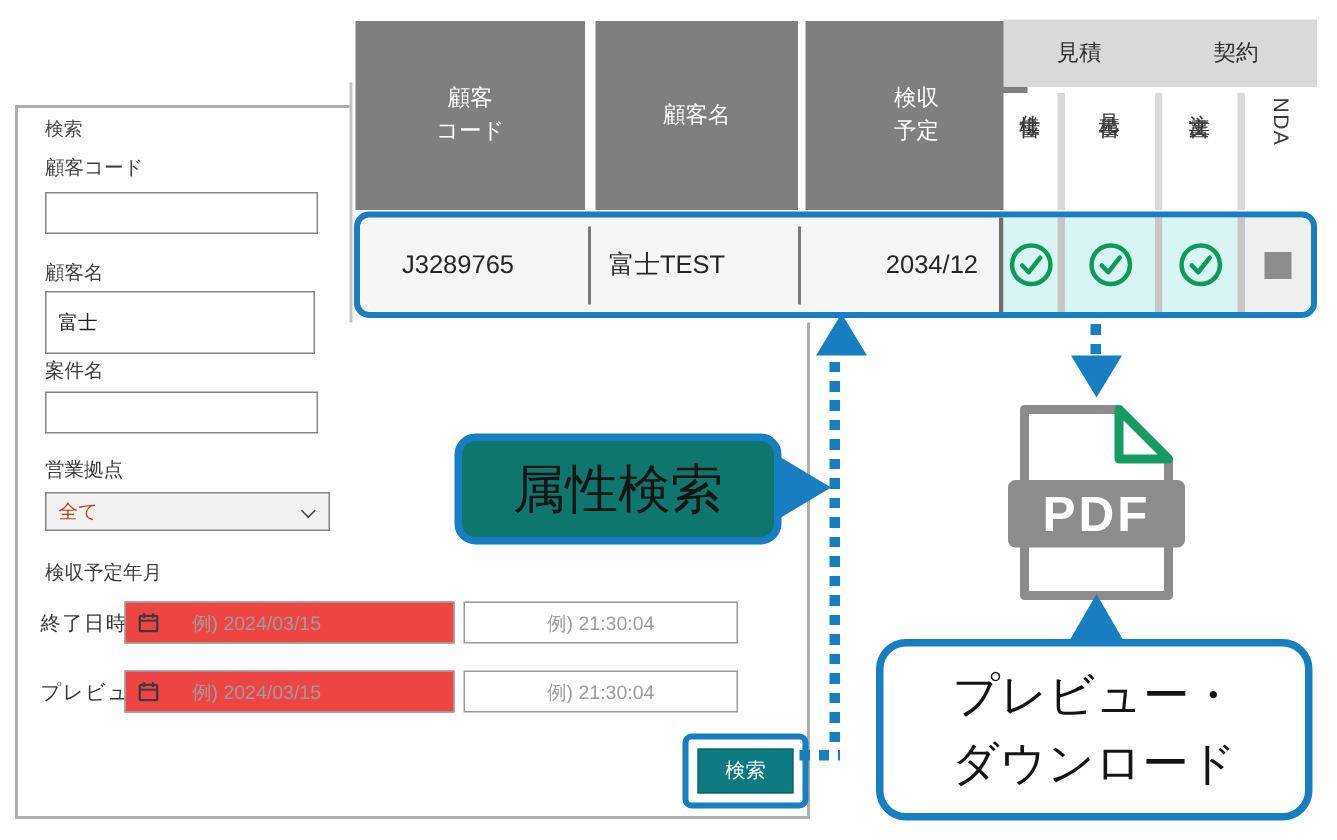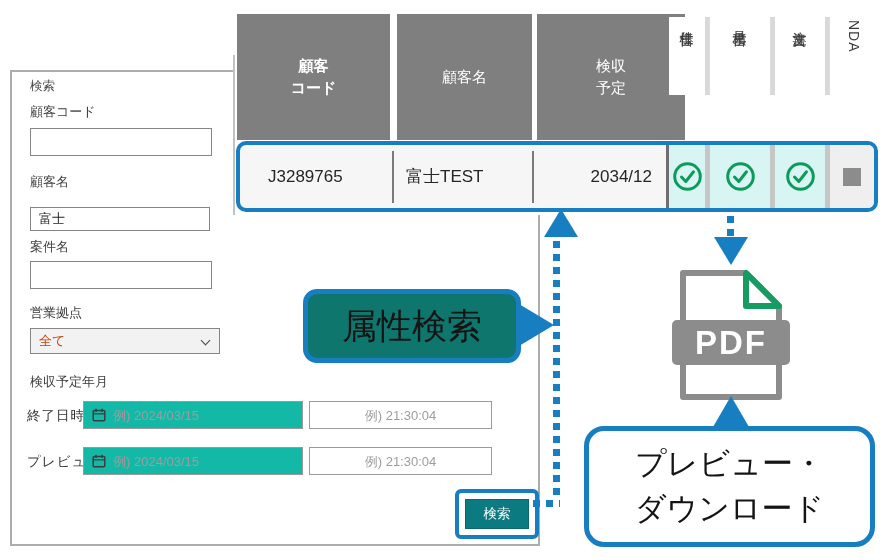--- a/index.html
+++ b/index.html
@@ -15,41 +15,41 @@
   .f-input { position:absolute; left:18px; height:28px; border:1px solid #868686;
     background:#fff; font-size:13px; color:#222; padding:0 8px; font-family:inherit; outline:none; }
   .f-input::placeholder, .time-input::placeholder, .date-input::placeholder { color:#9d9d9d; }
   .f-select { position:absolute; left:18px; top:256px; width:190px; height:26px;
     background:#f2f2f2; border:1px solid #868686; display:flex; align-items:center;
     padding:0 8px; font-size:13px; color:#c2410c; cursor:pointer; }
   .chev { position:absolute; right:10px; top:8px; border:solid #444;
     border-width:0 1.5px 1.5px 0; padding:3px; transform:rotate(45deg); }
   .dt-label { position:absolute; left:15px; font-size:13.5px; color:#333; letter-spacing:1px; }
   .date-wrap { position:absolute; left:71px; width:220px; height:28px;
-    border:1px solid #9a9a9a; background:#14b8a6; display:flex; align-items:center;
-    padding-left:8px; gap:7px; }
+    border:1px solid #9a9a9a; background:#ef4444; display:flex; align-items:center;
+    padding-left:8px; gap:22px; }
   .date-input { border:none; outline:none; flex:1; font-size:13px; color:#222;
     font-family:inherit; background:transparent; min-width:0; }
   .time-input { position:absolute; left:297px; width:183px; height:28px;
     border:1px solid #9a9a9a; background:#fff; text-align:center; font-size:13px;
     color:#222; font-family:inherit; outline:none; }
   .btn-box { position:absolute; left:443px; top:417px; width:84px; height:50px;
     border:4px solid #177fc1; border-radius:6px; background:#fff; z-index:2;
     display:flex; align-items:center; justify-content:center; }
   .search-btn { width:64px; height:30px; background:#0b7b81; color:#fff;
     border:1px solid #09686e; font-size:13.5px; font-family:inherit; cursor:pointer; }
 
   
   .table { position:absolute; left:233px; top:10px; width:650px; height:205px;
     background:#fff; z-index:3; }
   .tbl-edge { position:absolute; left:0; top:45px; width:2px; height:160px; background:#c2c2c2; }
   .hdr { position:absolute; left:4px; top:4px; height:126px; display:flex; }
   .hc { background:#7f7f7f; color:#fff; display:flex; align-items:center; justify-content:center;
     text-align:center; font-size:15px; line-height:1.45; white-space:pre-line; }
-  .hc1 { width:153px;font-weight:bold; } .hc2 { width:135px; } .hc3 { width:148px; }
+  .hc1 { width:153px; } .hc2 { width:135px; } .hc3 { width:148px; }
   .hg1 { width:7px; } .hg2 { width:5px; }
   .hdr-right { position:absolute; left:436px; top:3px; width:209px; }
   .band { height:45px; background:#d9d9d9; display:flex; }
   .band-cell { display:flex; align-items:center; justify-content:center;
     font-size:15px; color:#2e2e2e; }
   .b1 { width:101px; } .b2 { flex:1; }
   .vcols { margin-top:4px; height:78px; display:flex; }
   .vc { background:#fff; color:#3a3a3a; font-size:14px; writing-mode:vertical-rl;
     display:flex; align-items:center; justify-content:flex-start; padding-top:3px;
     letter-spacing:1px; }
@@ -104,21 +104,21 @@
 
 <div class="canvas">
 
   <div class="panel">
     <div class="f-title">検索</div>
 
     <div class="f-label" style="top:31px">顧客コード</div>
     <input class="f-input" style="top: 56px; width: 182px;">
 
     <div class="f-label" style="top:101px">顧客名</div>
-    <input class="f-input" style="top: 135px; width: 180px; height: 24px;" value="富士">
+    <input class="f-input" style="top: 122px; width: 180px; height: 42px;" value="富士">
 
     <div class="f-label" style="top:166px">案件名</div>
     <input class="f-input" style="top: 189px; width: 182px;">
 
     <div class="f-label" style="top:232px">営業拠点</div>
     <div class="f-select">
       <span>全て</span>
       <span class="chev"></span>
     </div>
 
@@ -160,20 +160,24 @@
       <div class="hc hc1">顧客
 コード</div>
       <div class="hg1"></div>
       <div class="hc hc2">顧客名</div>
       <div class="hg2"></div>
       <div class="hc hc3">検収
 予定</div>
     </div>
 
     <div class="hdr-right">
+      <div class="band">
+        <div class="band-cell b1">見積</div>
+        <div class="band-cell b2">契約</div>
+      </div>
       <div class="vcols">
         <div class="vc vc1">仕様書</div>
         <div class="vgap"></div>
         <div class="vc vc2">見積書</div>
         <div class="vgap"></div>
         <div class="vc vc3">注文書</div>
         <div class="vgap"></div>
         <div class="vc vc4">NDA</div>
       </div>
     </div>

